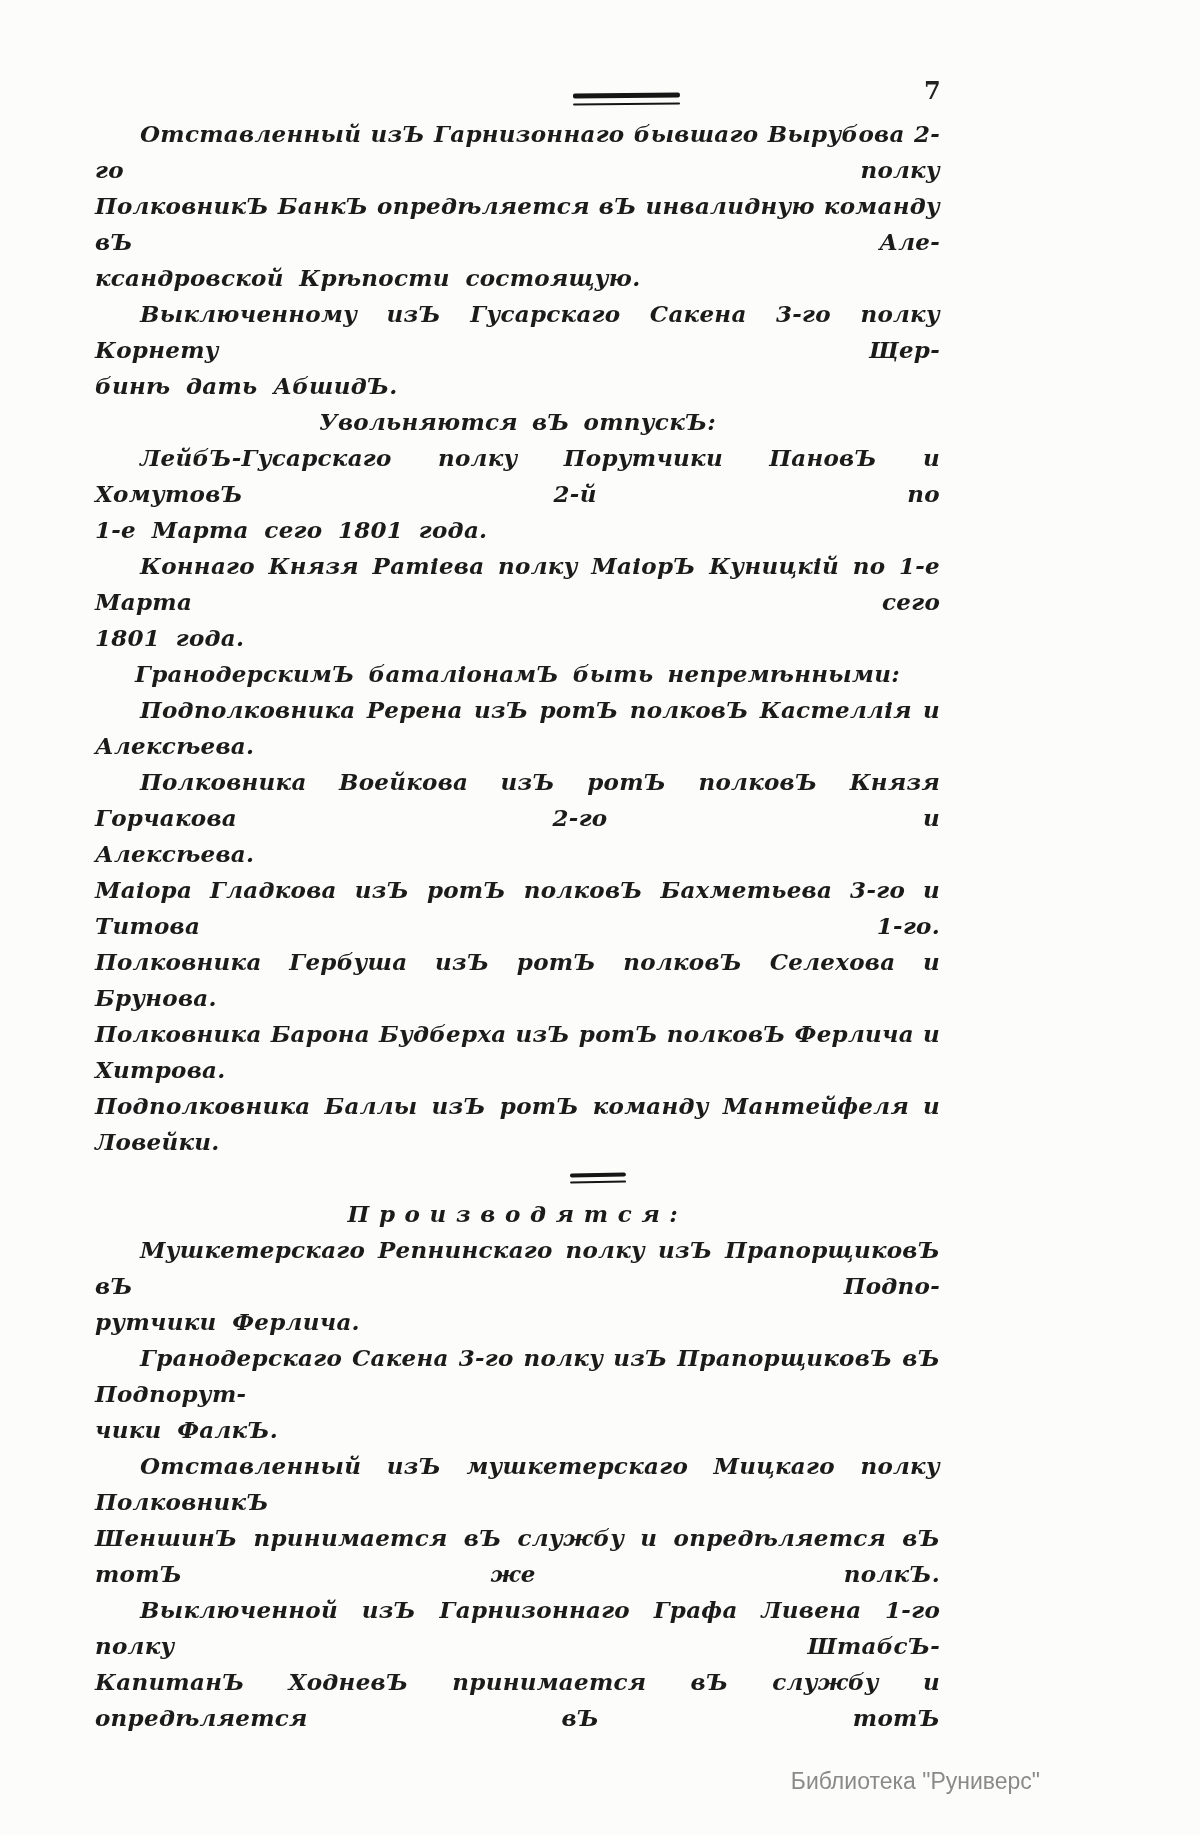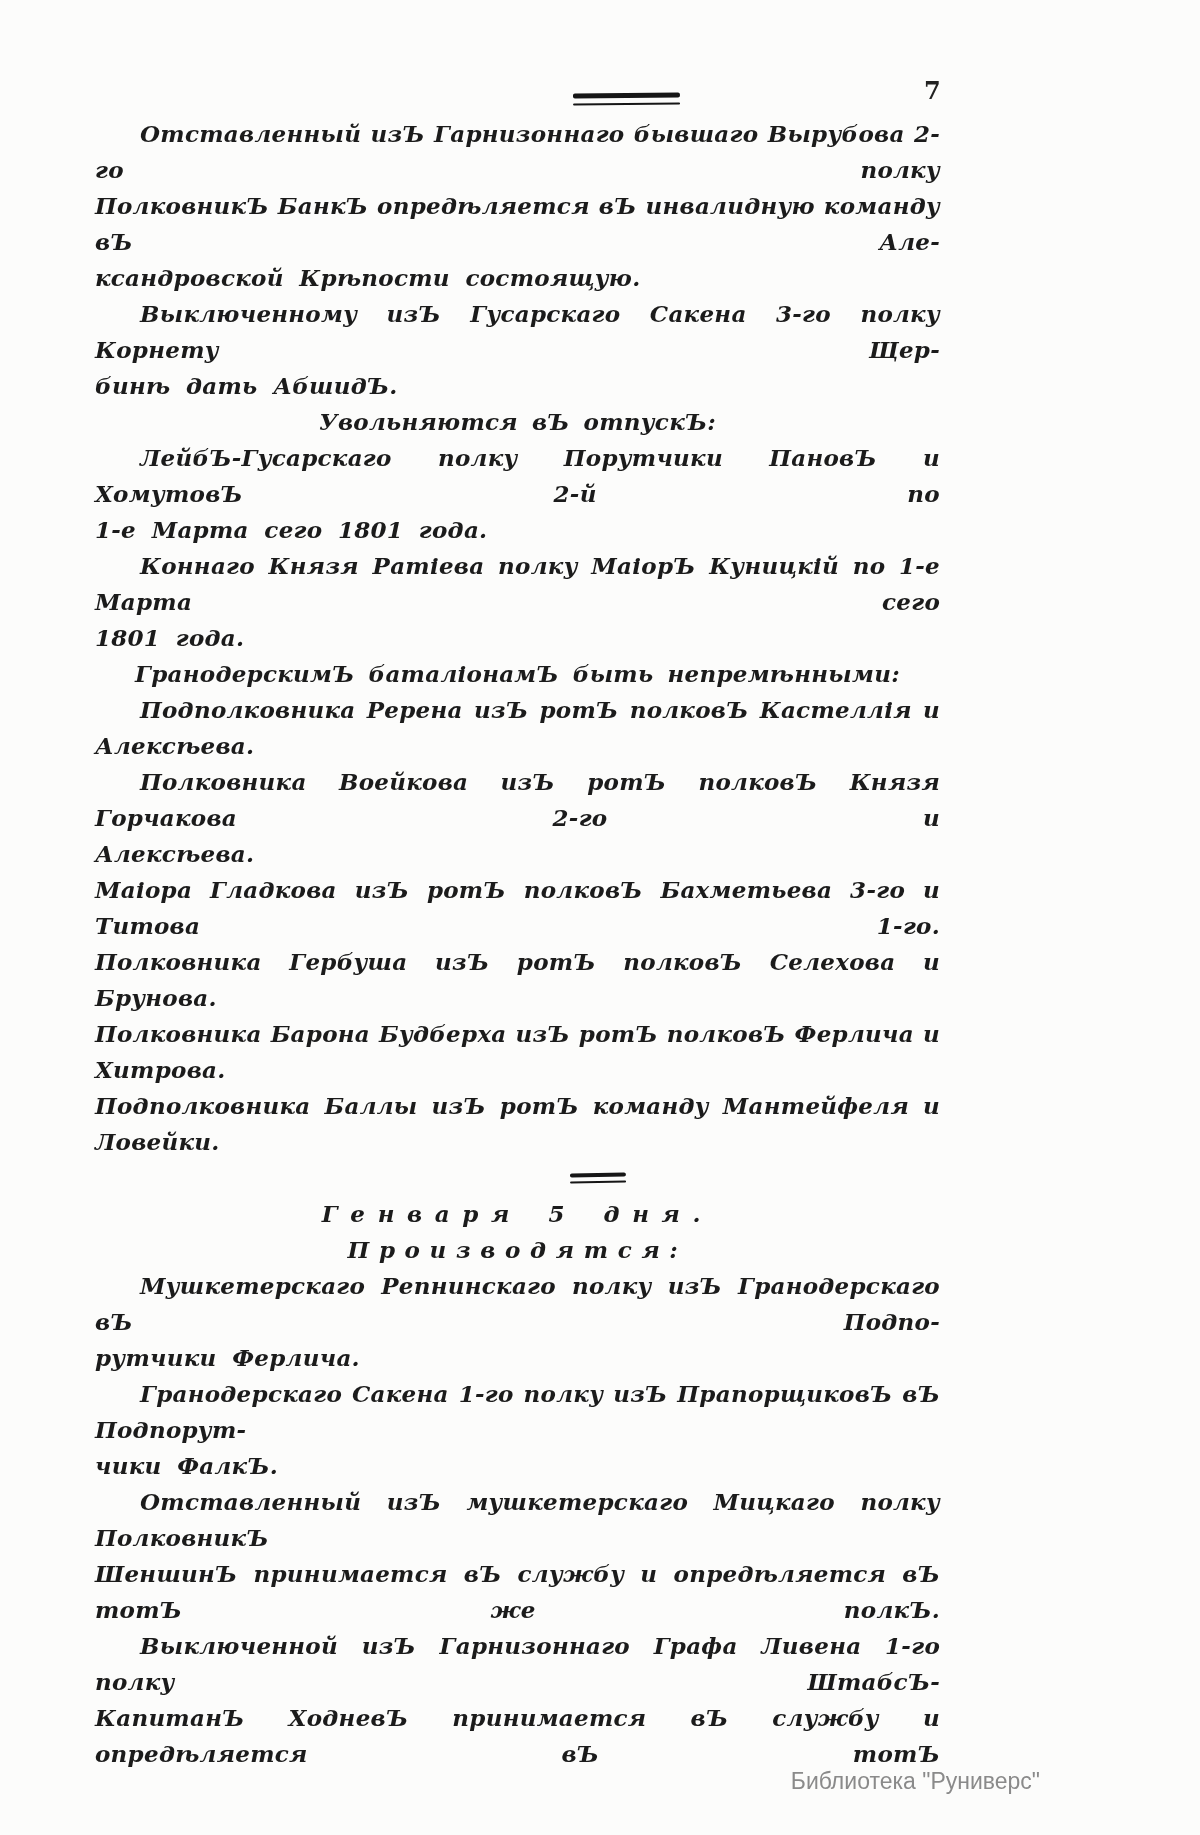--- a/index.html
+++ b/index.html
@@ -100,25 +100,24 @@
     <div class="ln jf">Полковника Барона Будберха изЪ ротЪ полковЪ Ферлича и Хитрова.</div>
     <div class="ln jf">Подполковника Баллы изЪ ротЪ команду Мантейфеля и Ловейки.</div>
 
     <div class="section-divider">
       <div class="mark">
         <div class="bar1"></div>
         <div class="bar2"></div>
       </div>
     </div>
 
-    <div class="ln hd sp1">Генваря 5 дня.</div>
     <div class="ln hd sp2">Производятся:</div>
-    <div class="ln ind jf">Мушкетерскаго Репнинскаго полку изЪ Гранодерскаго вЪ Подпо-</div>
+    <div class="ln ind jf">Мушкетерскаго Репнинскаго полку изЪ ПрапорщиковЪ вЪ Подпо-</div>
     <div class="ln end">рутчики Ферлича.</div>
-    <div class="ln ind jf">Гранодерскаго Сакена 1-го полку изЪ ПрапорщиковЪ вЪ Подпорут-</div>
+    <div class="ln ind jf">Гранодерскаго Сакена 3-го полку изЪ ПрапорщиковЪ вЪ Подпорут-</div>
     <div class="ln end">чики ФалкЪ.</div>
     <div class="ln ind jf">Отставленный изЪ мушкетерскаго Мицкаго полку ПолковникЪ</div>
     <div class="ln jf">ШеншинЪ принимается вЪ службу и опредѣляется вЪ тотЪ же полкЪ.</div>
     <div class="ln ind jf">Выключенной изЪ Гарнизоннаго Графа Ливена 1-го полку ШтабсЪ-</div>
     <div class="ln jf">КапитанЪ ХодневЪ принимается вЪ службу и опредѣляется вЪ тотЪ</div>
 
   </div>
 
   <div class="watermark">Библиотека "Руниверс"</div>
 

